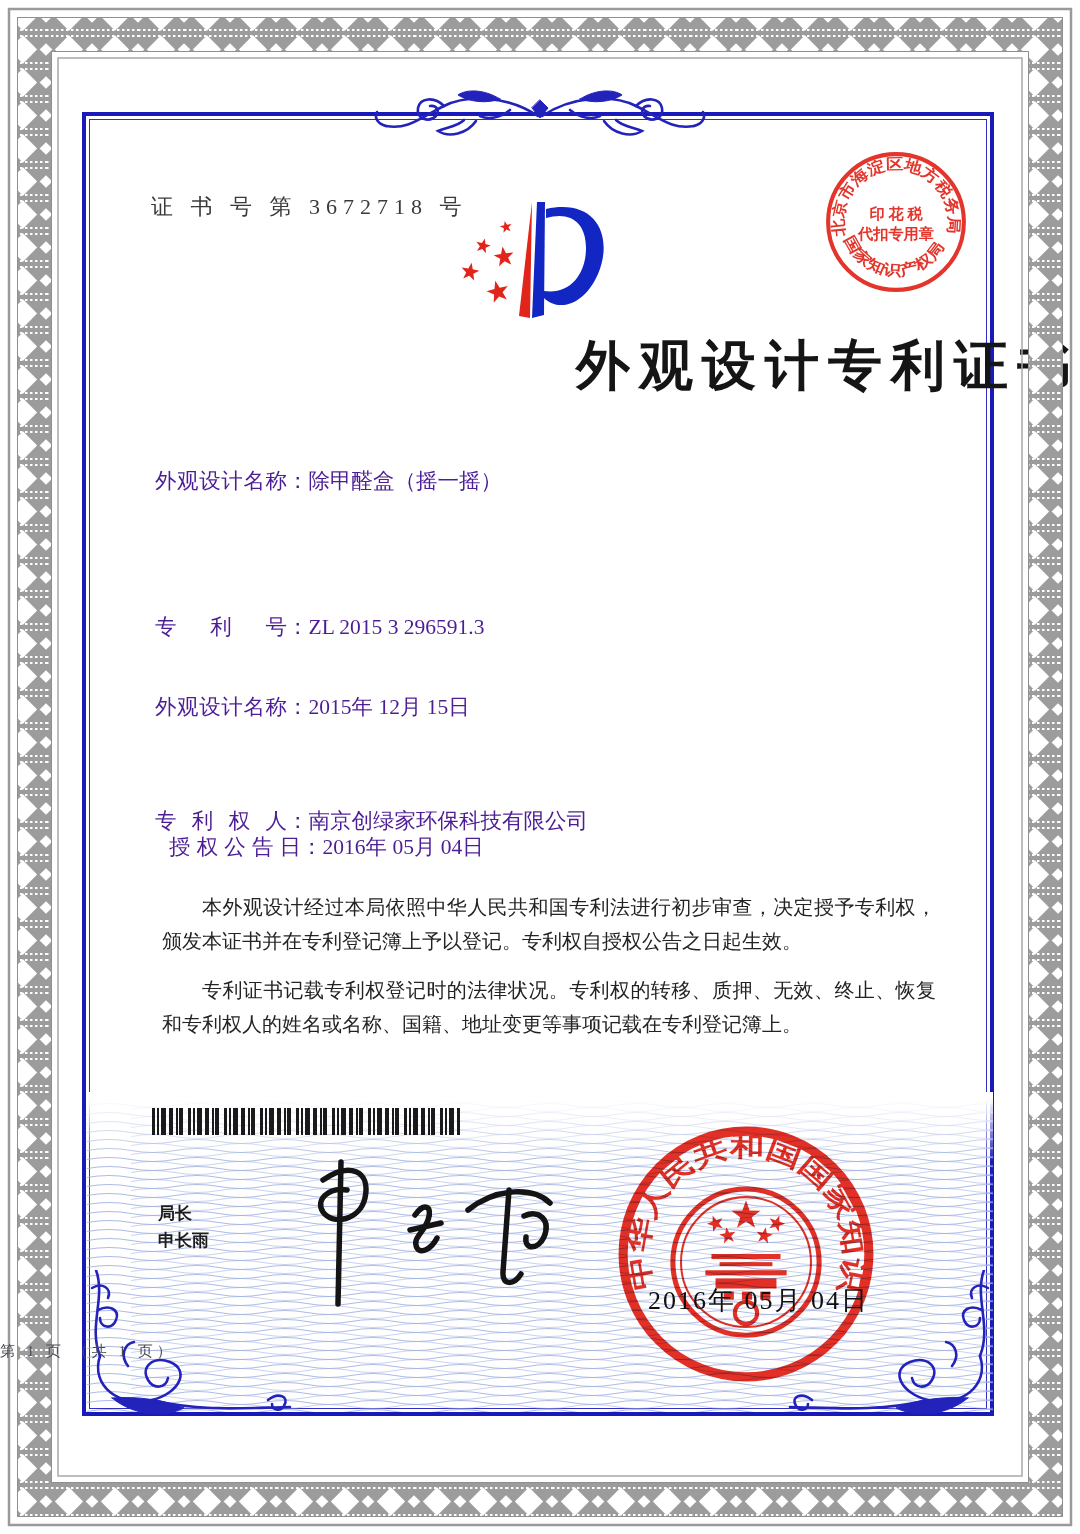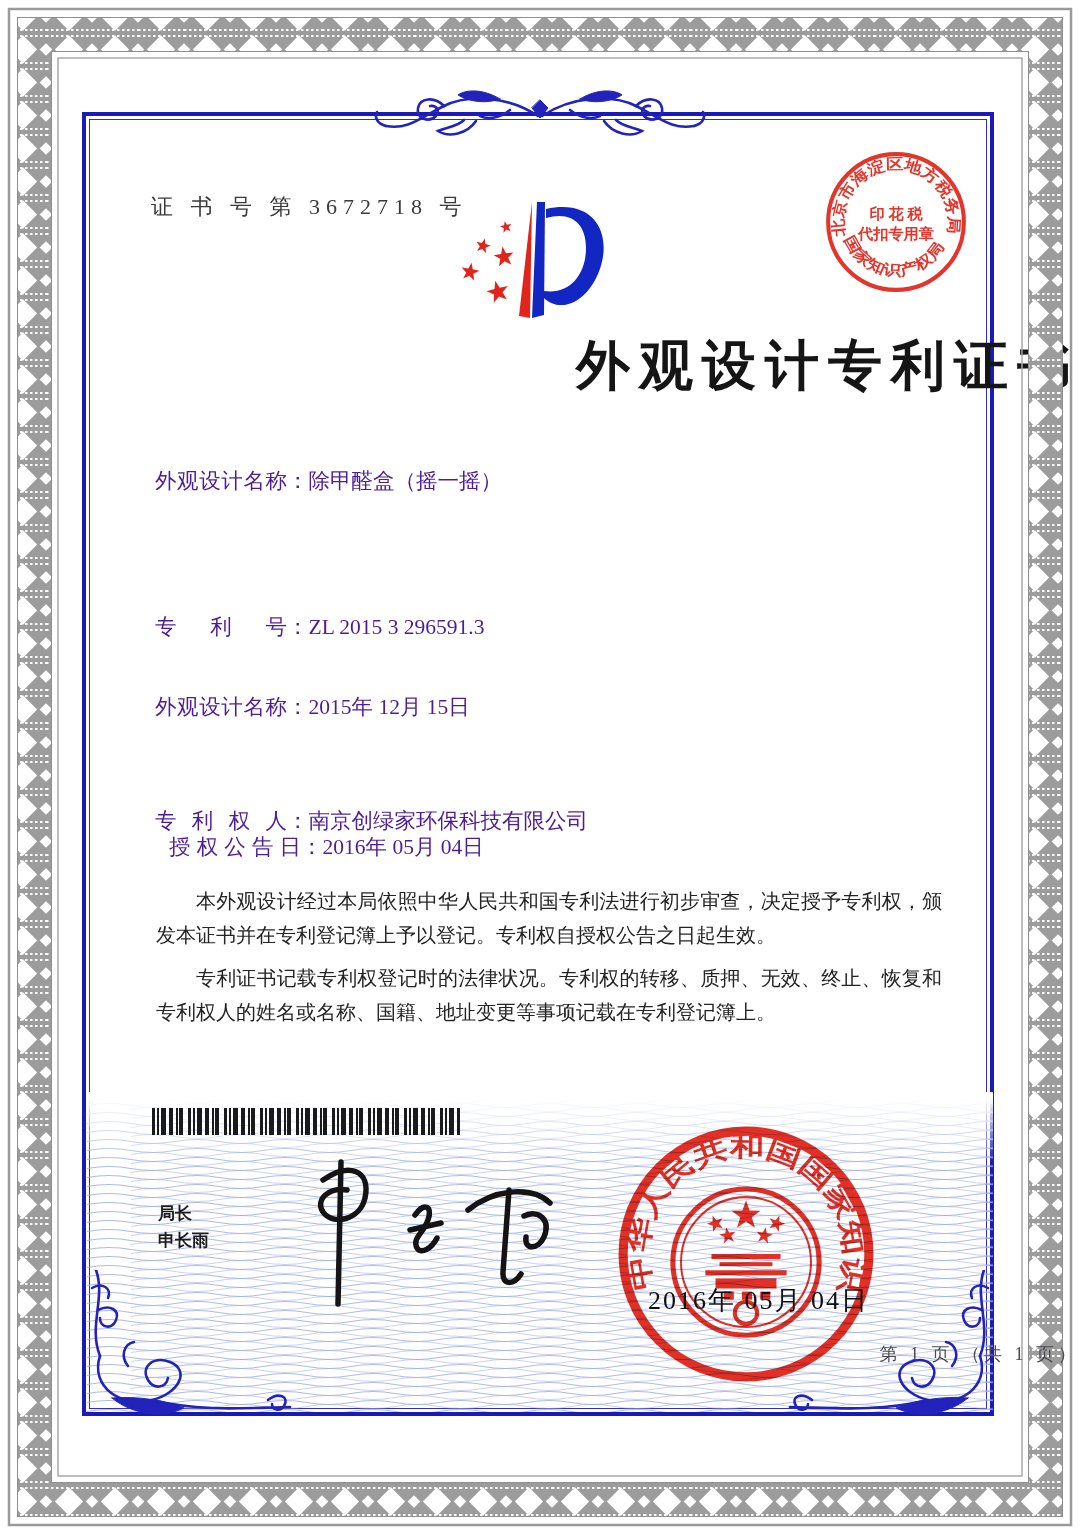--- a/index.html
+++ b/index.html
@@ -11,30 +11,30 @@
               border:4px solid #1a1abb;}
   .blue-inner{position:absolute;top:119px;left:89px;right:93px;bottom:125px;
               border:1px solid #2e2ec4;}
   .cert-no{position:absolute;left:124px;top:192px;font-size:22px;letter-spacing:6px;color:#3a3a3a;margin-left:27px;}
   .title{position:absolute;left:0;right:0;top:330px;text-align:right;font-size:54px;
          font-weight:bold;letter-spacing:9px;color:#151515;}
   .field{position:absolute;left:155px;font-size:21.5px;color:#4c1d95;white-space:nowrap;}
   .field .lbl{display:inline-block;width:132px;text-align:justify;text-align-last:justify;vertical-align:bottom;}
   .paras{position:absolute;left:148px;top:876px;width:802px;font-size:20px;line-height:1.72;
          text-align:justify;color:#232323;}
-  .paras p{margin:8px;text-indent:2em;}
+  .paras p{margin:14px;text-indent:2em;}
   .barcode{position:absolute;left:152px;top:1108px;width:308px;height:27px;
     background-image:
       repeating-linear-gradient(90deg,#1a1a1a 0 2px,rgba(0,0,0,0) 2px 5px,#1a1a1a 5px 7px,rgba(0,0,0,0) 7px 12px),
       repeating-linear-gradient(90deg,#1a1a1a 0 3px,rgba(0,0,0,0) 3px 9px);}
   .signer{position:absolute;left:158px;top:1200px;font-family:"Liberation Sans","DejaVu Sans",sans-serif;
           font-weight:bold;font-size:17px;color:#1c1c1c;line-height:1.6;}
   .issue-date{position:absolute;left:648px;top:1283px;font-size:26px;letter-spacing:2px;
               color:#101010;z-index:5;}
-  .page-footer{position:absolute;left:0;right:0;top:1342px;text-align:right;font-size:18px;
+  .page-footer{position:absolute;left:0;right:0;top:1342px;text-align:left;font-size:15px;
                letter-spacing:4px;color:#4a4a55;z-index:5;}
   .fade-top{position:absolute;left:87px;top:1092px;width:906px;height:70px;z-index:2;
             background:linear-gradient(to bottom,#ffffff 8%,rgba(255,255,255,0));}
   .seal-svg{mix-blend-mode:multiply;}
 </style>
 </head>
 <body>
 
 <div class="page">
 

